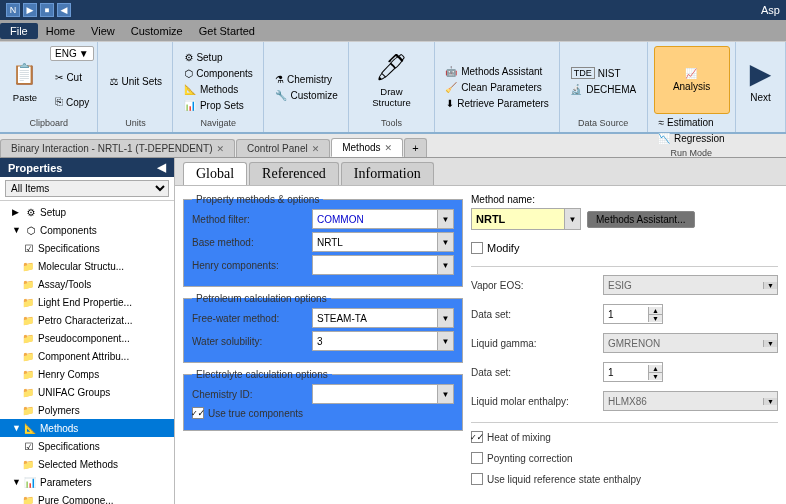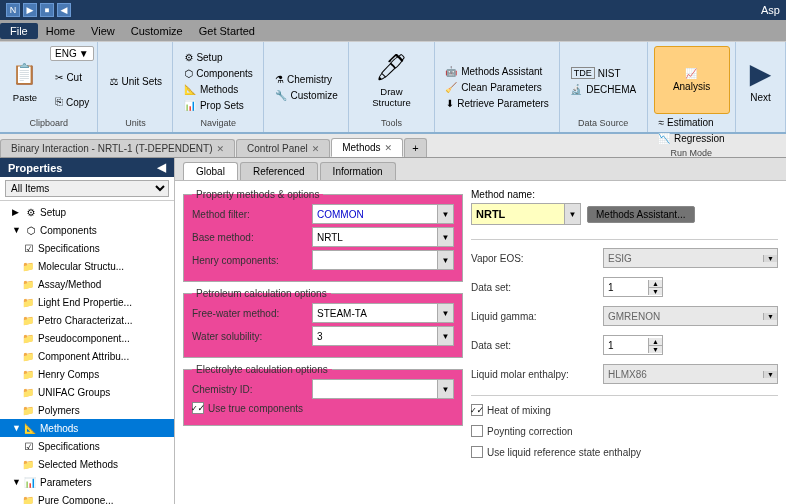--- a/index.html
+++ b/index.html
@@ -58,29 +58,29 @@
     .tree-item { padding: 2px 4px; display: flex; align-items: center; gap: 2px; cursor: pointer; font-size: 10px; }
     .tree-item.selected { background: #0078d7; color: white; }
     .tree-indent-1 { padding-left: 12px; }
     .tree-indent-2 { padding-left: 22px; }
     .tree-expand { width: 10px; font-size: 9px; }
     .tree-icon { width: 14px; height: 14px; display: flex; align-items: center; justify-content: center; font-size: 10px; }
 
     
     .content { flex: 1; background: #f0f0f0; overflow: hidden; display: flex; flex-direction: column; }
     .content-tabs { display: flex; background: #e0e0e0; border-bottom: 1px solid #bbb; padding: 4px 8px 0; gap: 2px; }
-    .content-tab { padding: 3px 12px; border: 1px solid #aaa; border-bottom: none; background: #d0d0d0; cursor: pointer; font-size: 10px; border-radius: 3px 3px 0 0; }
+    .content-tab { padding: 3px 12px; border: 1px solid #aaa; border-bottom: none; background: #d0d0d0; cursor: pointer; font-size: 14px; border-radius: 3px 3px 0 0; font-family: Liberation Serif, serif; }
     .content-tab.active { background: white; }
 
     
     .form-area { display: flex; flex: 1; padding: 8px; gap: 8px; background: white; overflow: hidden; }
     .left-col { width: 280px; display: flex; flex-direction: column; gap: 6px; }
     .right-col { flex: 1; display: flex; flex-direction: column; gap: 6px; }
 
-    .fieldset { border: 1px solid #aaa; padding: 4px 8px 8px; background: #ec4899; }
+    .fieldset { border: 1px solid #aaa; padding: 4px 8px 8px; background: #3b82f6; }
     .fieldset legend { font-size: 10px; padding: 0 4px; color: #333; font-weight: normal; }
     .field-row { display: flex; align-items: center; margin-bottom: 3px; }
     .field-label { width: 120px; font-size: 10px; color: #333; }
     .field-input { flex: 1; display: flex; align-items: center; }
     .dropdown { display: flex; align-items: center; border: 1px solid #aaa; background: white; height: 20px; flex: 1; }
     .dropdown-value { flex: 1; padding: 0 4px; font-size: 10px; color: #0000cc; }
     .dropdown-value.black { color: #000; }
     .dropdown-arrow { width: 16px; height: 100%; background: #e0e0e0; border-left: 1px solid #aaa; display: flex; align-items: center; justify-content: center; font-size: 8px; cursor: pointer; }
 
     
@@ -315,21 +315,21 @@
       <div class="tree-item tree-indent-2">
         <span class="tree-icon">☑</span>
         <span>Specifications</span>
       </div>
       <div class="tree-item tree-indent-2">
         <span class="tree-icon">📁</span>
         <span>Molecular Structu...</span>
       </div>
       <div class="tree-item tree-indent-2">
         <span class="tree-icon">📁</span>
-        <span>Assay/Method</span>
+        <span>Assay/Tools</span>
       </div>
       <div class="tree-item tree-indent-2">
         <span class="tree-icon">📁</span>
         <span>Light End Propertie...</span>
       </div>
       <div class="tree-item tree-indent-2">
         <span class="tree-icon">📁</span>
         <span>Petro Characterizat...</span>
       </div>
       <div class="tree-item tree-indent-2">
@@ -465,20 +465,24 @@
           <div style="font-size:10px; margin-bottom:3px;">Method name:</div>
           <div class="method-name-row">
             <div class="method-dropdown" style="min-width:110px;">
               <span class="method-dropdown-value">NRTL</span>
               <span class="method-dropdown-arrow">▼</span>
             </div>
             <button class="methods-assistant-btn">Methods Assistant...</button>
           </div>
         </div>
 
+        <div class="modify-row">
+          <div class="checkbox"></div>
+          <span>Modify</span>
+        </div>
 
         <div class="separator"></div>
 
         <div class="prop-row">
           <span class="prop-label">Vapor EOS:</span>
           <div class="prop-dropdown">
             <span class="prop-dropdown-text">ESIG</span>
             <span class="prop-dropdown-arrow">▼</span>
           </div>
         </div>

